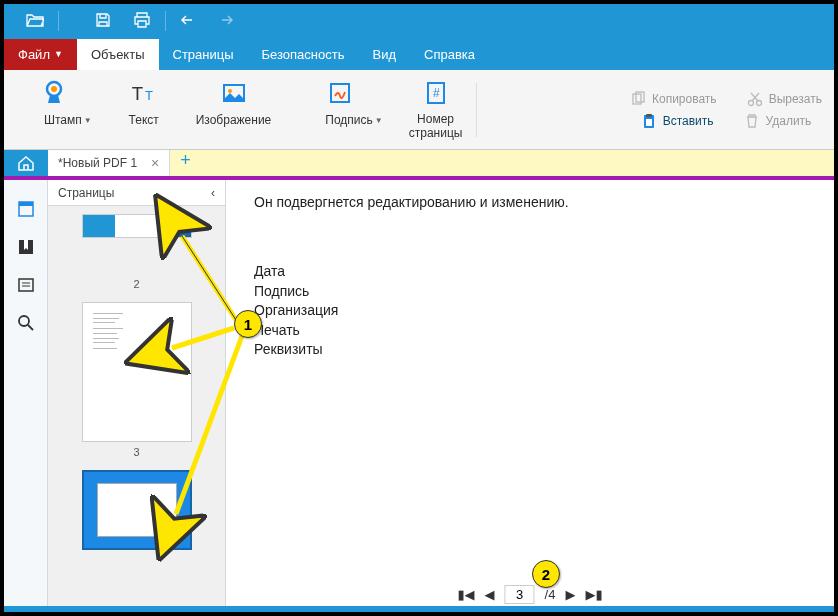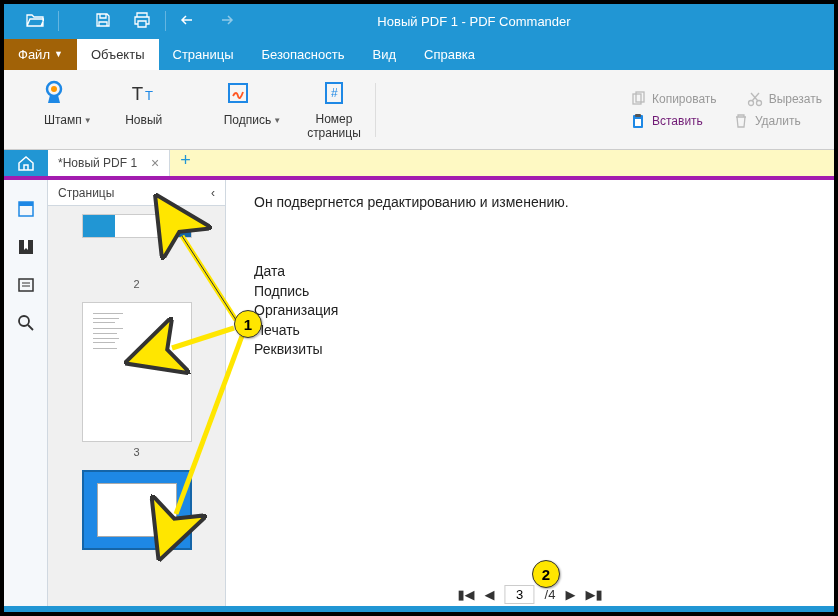--- a/index.html
+++ b/index.html
@@ -5,32 +5,32 @@
 * { margin: 0; padding: 0; box-sizing: border-box; font-family: Arial, sans-serif; }
 body { width: 838px; height: 616px; background: #fff; border: 4px solid #000; position: relative; overflow: hidden; }
 .titlebar { height: 34px; background: #2196d4; display: flex; align-items: center; color: #fff; font-size: 13px; }
 .tb-icons { display: flex; gap: 22px; margin-left: 22px; }
 .tb-icon { color: #fff; cursor: pointer; }
 .tb-sep { width: 1px; height: 20px; background: rgba(255,255,255,0.3); margin: 0 14px; }
 .tb-history { display: flex; gap: 18px; }
 .tb-title { flex: 1; text-align: center; margin-right: 120px; }
 .menubar { height: 32px; background: #2196d4; display: flex; align-items: center; font-size: 13px; color: #fff; }
 .menu-item { padding: 8px 14px; cursor: pointer; display: flex; align-items: center; gap: 4px; }
-.menu-item.file { background: #a16207; }
+.menu-item.file { background: #b91c1c; }
 .menu-item.active { background: #fff; color: #333; }
 .ribbon { height: 80px; background: #f5f5f5; border-bottom: 1px solid #ccc; display: flex; align-items: center; padding: 0 12px; }
 .ribbon-group { display: flex; gap: 26px; }
 .ribbon-btn { display: flex; flex-direction: column; align-items: center; gap: 6px; cursor: pointer; font-size: 12px; color: #333; min-width: 52px; }
 .ribbon-icon { width: 28px; height: 28px; display: flex; align-items: center; justify-content: center; }
 .ribbon-label { display: flex; align-items: center; gap: 2px; margin-left: 28px; }
 .ribbon-divider { width: 1px; height: 54px; background: #ddd; margin: 0 14px; }
 .ribbon-right { display: flex; flex-direction: column; gap: 6px; margin-left: auto; }
 .ribbon-small { display: flex; align-items: center; gap: 6px; font-size: 12px; color: #999; cursor: pointer; }
-.ribbon-small.enabled { color: #701a75; }
-.ribbon-right-col { display: flex; gap: 30px; }
+.ribbon-small.enabled { color: #0c4a6e; }
+.ribbon-right-col { display: flex; gap: 30px; justify-content: center; }
 .tabbar { height: 30px; background: #fef9c3; display: flex; align-items: flex-start; border-bottom: 4px solid #a21caf; }
 .home-tab { width: 44px; height: 100%; background: #2196d4; display: flex; align-items: center; justify-content: center; cursor: pointer; }
 .doc-tab { height: 100%; background: #fff; border-right: 1px solid #d0d8e0; display: flex; align-items: center; padding: 0 10px; font-size: 12px; color: #444; gap: 14px; }
 .close-x { color: #888; cursor: pointer; font-size: 14px; }
 .add-tab { padding: 0 10px; color: #2196d4; font-size: 18px; cursor: pointer; }
 .main-area { display: flex; height: 432px; }
 .left-tools { width: 44px; background: #f5f8fb; border-right: 1px solid #d0d8e0; display: flex; flex-direction: column; align-items: center; gap: 16px; padding-top: 18px; }
 .lt-icon { width: 22px; height: 22px; cursor: pointer; display: flex; align-items: center; justify-content: center; }
 .pages-panel { width: 178px; background: #f0f0f0; border-right: 1px solid #d0d8e0; display: flex; flex-direction: column; }
 .pp-header { height: 26px; background: #fff; border-bottom: 1px solid #d0d8e0; display: flex; align-items: center; justify-content: space-between; padding: 0 10px; font-size: 12px; color: #444; }
@@ -78,21 +78,20 @@
   </div>
   <div class="tb-sep"></div>
   <div class="tb-history">
     <span class="tb-icon"><svg width="18" height="12" viewBox="0 0 18 12">
           <path d="M6 2L2 6l4 4 M2 6h10a4 4 0 0 1 0 0" fill="none" stroke="#fff" stroke-width="1.5"></path>
         </svg></span>
     <span class="tb-icon" style="opacity:0.5"><svg width="18" height="12" viewBox="0 0 18 12">
           <path d="M12 2l4 4-4 4 M16 6H6" fill="none" stroke="#fff" stroke-width="1.5"></path>
         </svg></span>
   </div>
-  <div class="tb-title">Новый PDF 1 - PDF Commander</div>
 </div>
 
 <div class="menubar">
   <div class="menu-item file">
       <span>Файл</span>
       <span style="font-size:9px">▼</span>
     </div>
   <div class="menu-item active">Объекты</div>
   <div class="menu-item">Страницы</div>
   <div class="menu-item">Безопасность</div>
@@ -115,21 +114,31 @@
           <span style="font-size:8px;color:#666">▼</span>
         </div>
     </div>
     <div class="ribbon-btn">
       <div class="ribbon-icon">
           <svg width="30" height="26" viewBox="0 0 30 26">
             <text x="2" y="20" font-size="20" font-family="serif" fill="#333">T</text>
             <text x="16" y="20" font-size="14" font-family="serif" fill="#1e88e5">T</text>
           </svg>
         </div>
-      <span>Новый</span>
+      <span>Текст</span>
+    </div>
+    <div class="ribbon-btn">
+      <div class="ribbon-icon">
+          <svg width="26" height="26" viewBox="0 0 26 26">
+            <rect x="3" y="5" width="20" height="16" fill="none" stroke="#1e88e5" stroke-width="2"></rect>
+            <circle cx="9" cy="11" r="2" fill="#ff9800"></circle>
+            <path d="M3 19l6-6 5 5 4-4 5 5v2H3z" fill="#1e88e5"></path>
+          </svg>
+        </div>
+      <span>Изображение</span>
     </div>
     <div class="ribbon-btn">
       <div class="ribbon-icon">
           <svg width="26" height="26" viewBox="0 0 26 26">
             <rect x="4" y="4" width="18" height="18" fill="none" stroke="#1e88e5" stroke-width="2"></rect>
             <path d="M8 16c2-4 4-4 5 0s3 2 5-4" fill="none" stroke="#ff5722" stroke-width="1.8"></path>
           </svg>
         </div>
       <div class="ribbon-label">
           <span>Подпись</span>

